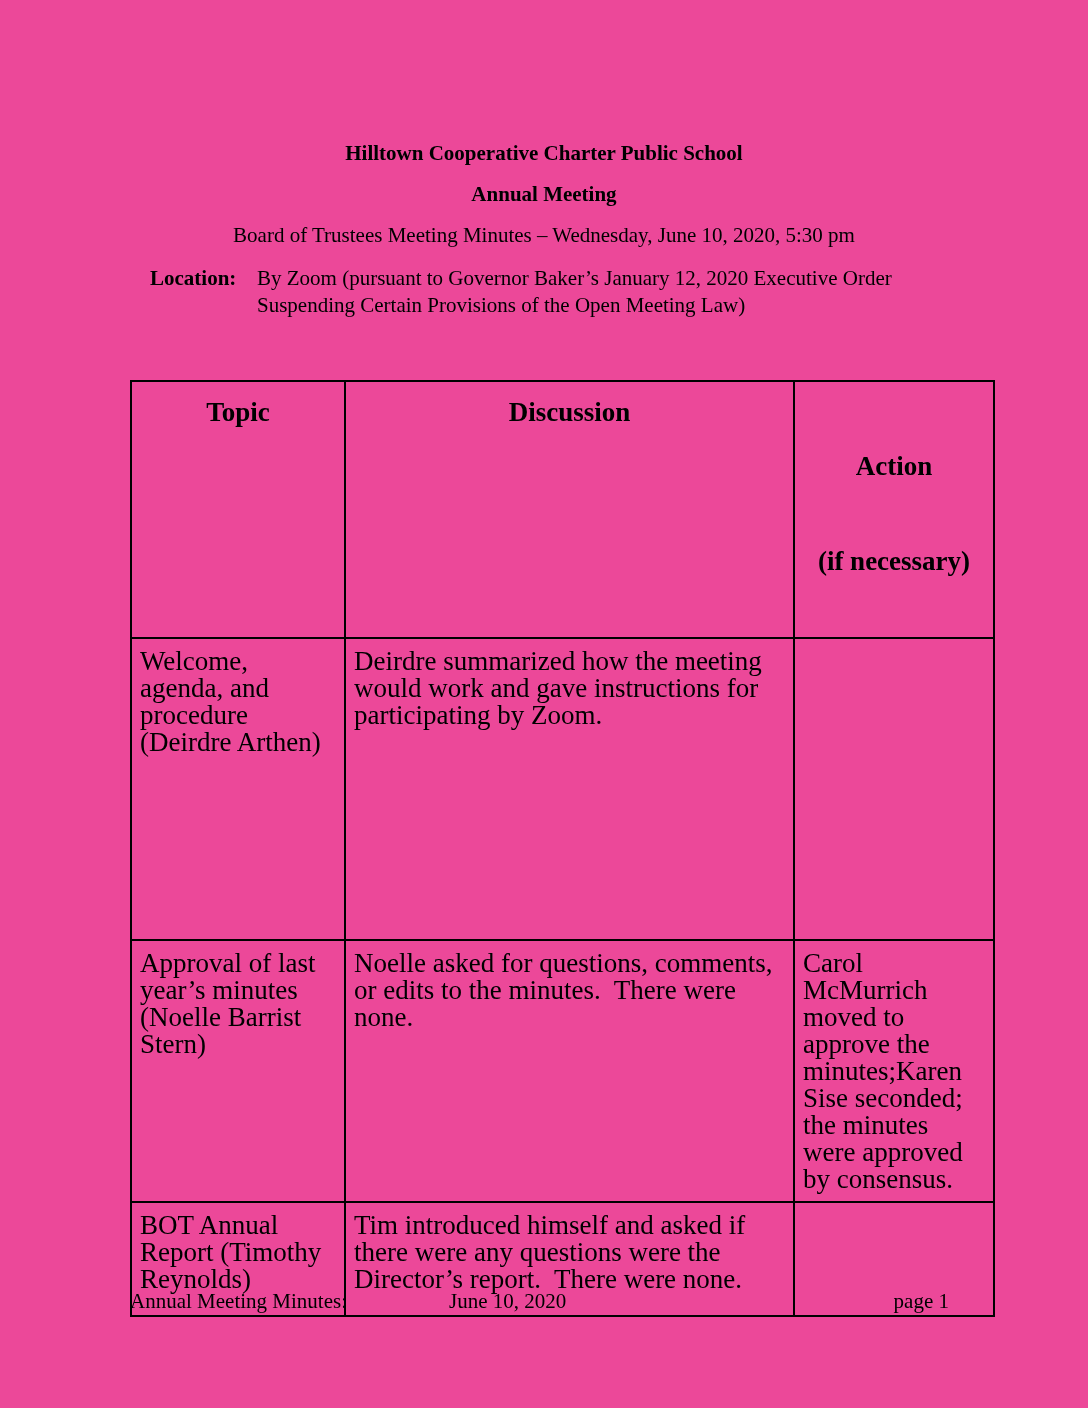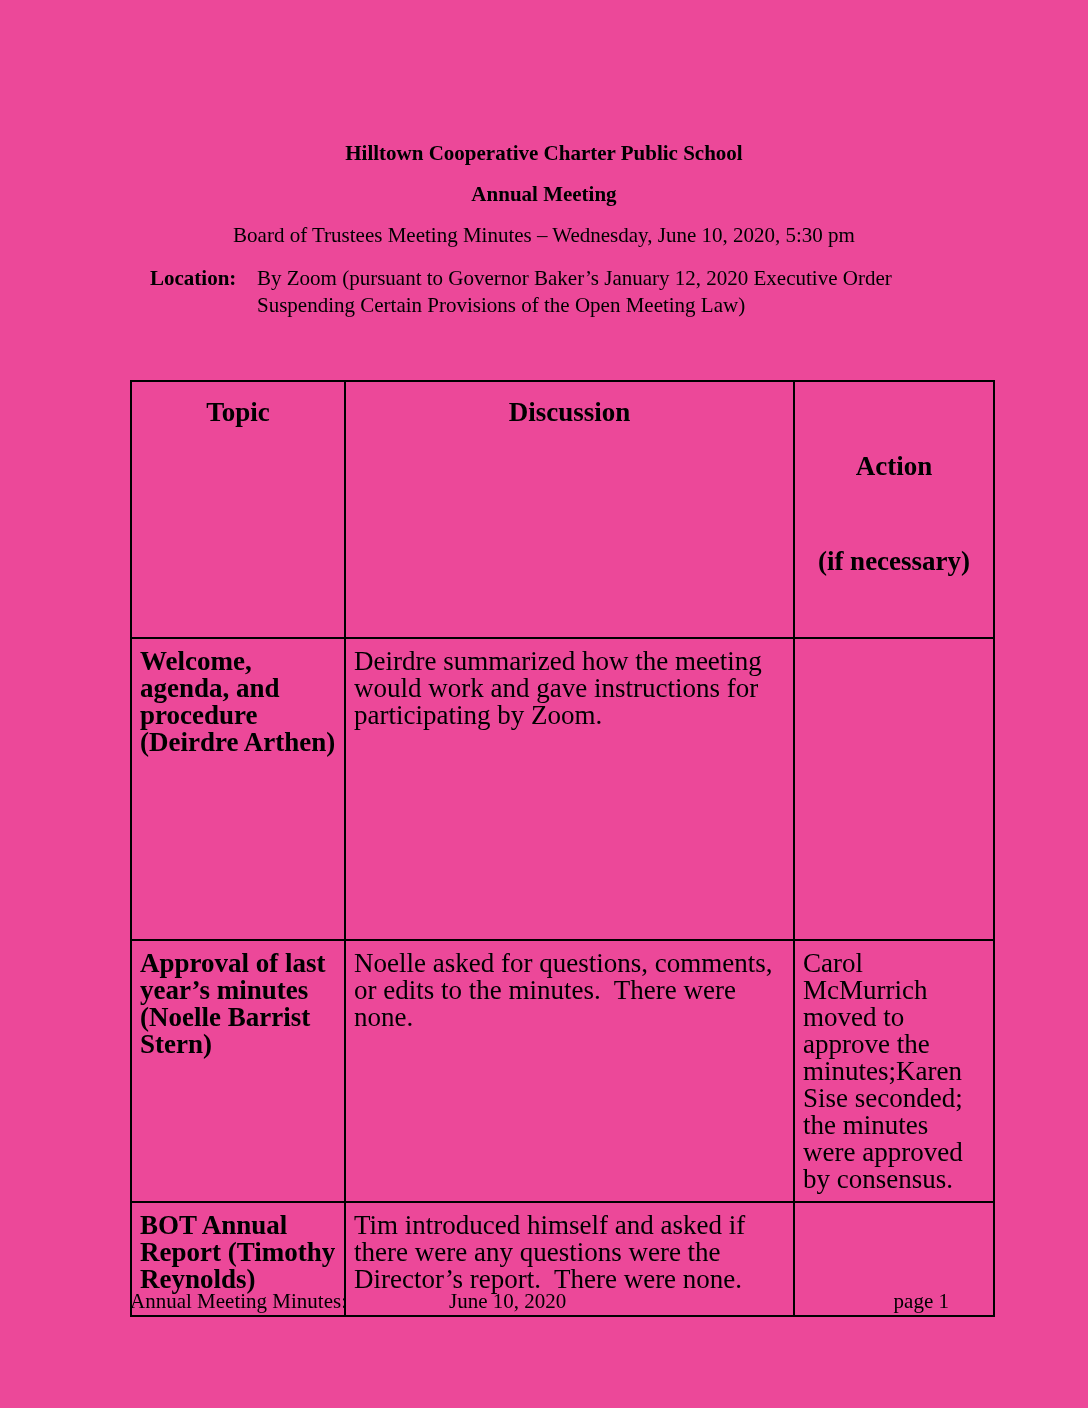--- a/index.html
+++ b/index.html
@@ -75,21 +75,21 @@
     text-align: center;
     padding: 17px 7px 8px 7px;
     height: 76px;
   }
   .action-sub {
     margin-top: 14px;
   }
   table.minutes td {
     padding: 9px 7px 8px 8px;
   }
-  td.topic-cell { font-weight: bold; }
+  td.topic-cell { font-weight: normal; }
   tr.row-1 td { height: 283px; }
   tr.row-2 td { height: 171px; border-radius: 25px; }
   tr.row-3 td { height: 95px; border-radius: 10px; }
 
   
   .footer {
     position: absolute;
     top: 1288px;
     left: 0;
     width: 100%;

